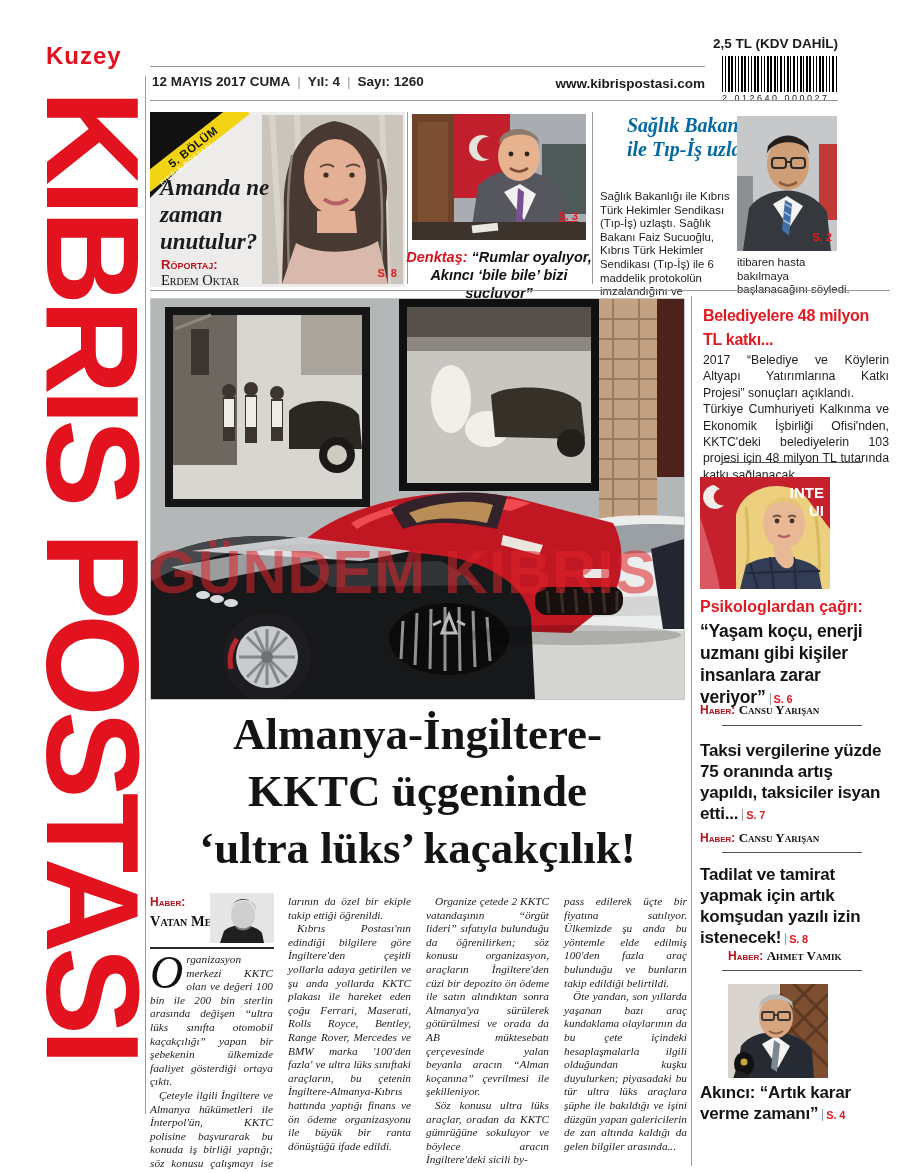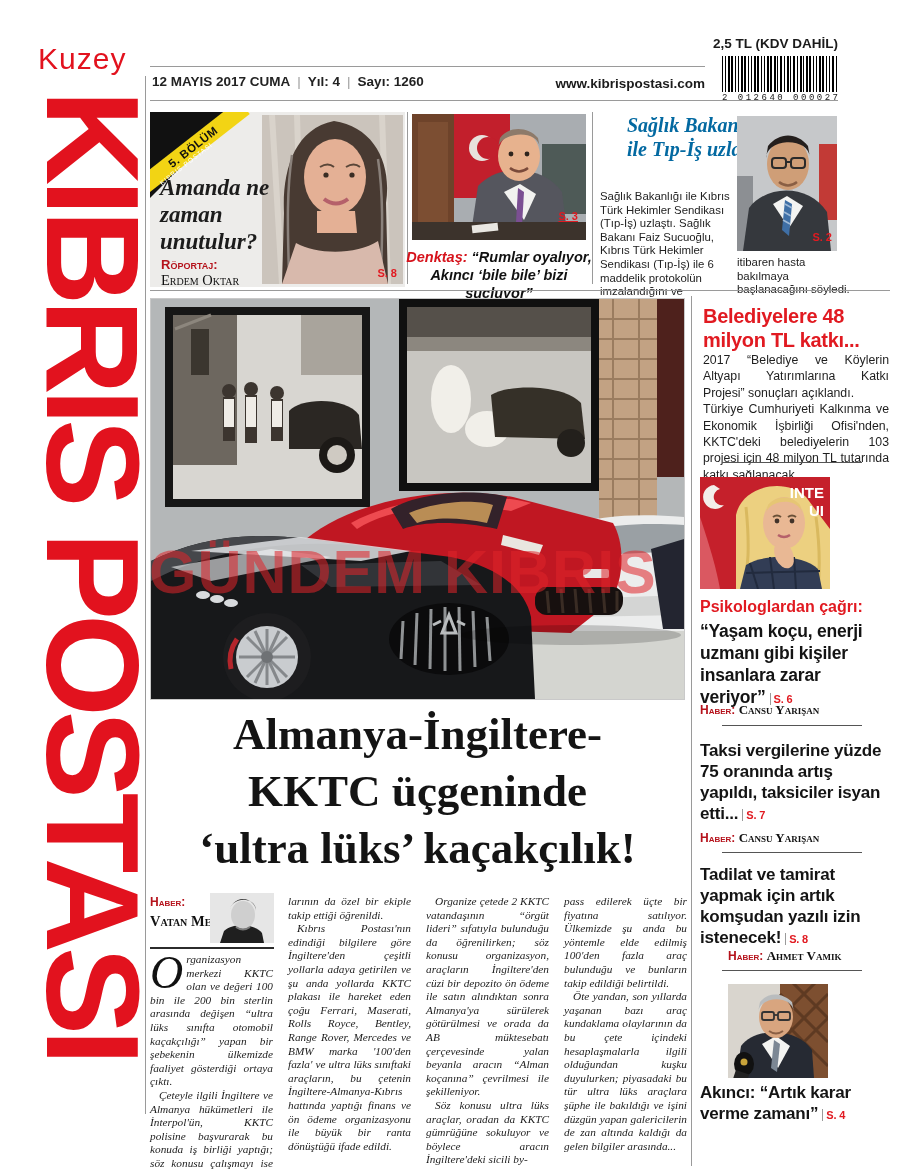--- a/index.html
+++ b/index.html
@@ -2,29 +2,29 @@
 <html><head>
 <meta charset="utf-8">
 <style>
   html,body{margin:0;padding:0;background:#fff;}
   .page{position:relative;width:900px;height:1173px;background:#fff;overflow:hidden;
         font-family:"Liberation Sans",sans-serif;color:#1b1b1b;}
   .abs{position:absolute;}
   .hline{position:absolute;height:1px;background:#9a9a9a;}
   .vline{position:absolute;width:1px;background:#9a9a9a;}
   
-  .kicker{position:absolute;left:38px;top:42px;font-size:30px;color:#e2121e;letter-spacing:1px;}
+  .kicker{position:absolute;left:46px;top:42px;font-size:24px;color:#e2121e;letter-spacing:1px;font-weight:bold;}
   .vmast{position:absolute;left:158px;top:90px;transform-origin:0 0;transform:rotate(90deg);
          font-weight:bold;font-size:132px;line-height:132px;letter-spacing:-6px;
          color:#e2121e;white-space:nowrap;}
   
   .price{position:absolute;left:700px;top:36px;width:138px;text-align:right;font-weight:bold;font-size:13.5px;}
   .barcode{position:absolute;left:722px;top:56px;width:116px;height:48px;}
   .bars{height:36px;background:repeating-linear-gradient(90deg,#000 0 1.5px,#fff 1.5px 3px,#000 3px 4.2px,#fff 4.2px 6.5px);}
-  .bdigits{font-family:Liberation Mono, monospace;font-size:9px;letter-spacing:2.5px;margin-top:1px;white-space:nowrap;}
+  .bdigits{font-family:Liberation Sans, sans-serif;font-size:9px;letter-spacing:2.5px;margin-top:1px;white-space:nowrap;}
   .daterow{position:absolute;left:152px;top:74px;width:553px;font-size:13.5px;font-weight:bold;color:#222;}
   .daterow .sep{color:#9a9a9a;font-weight:normal;padding:0 7px;}
   .site{position:absolute;left:540px;top:76px;width:165px;text-align:right;font-size:13.5px;font-weight:bold;}
   
   .amanda{position:absolute;left:150px;top:112px;width:255px;height:175px;background:#edecea;overflow:hidden;}
   .ribbon-tri{position:absolute;left:0;top:0;width:86px;height:86px;background:#111;
               clip-path:polygon(0 0,100% 0,0 100%);}
   .ribbon-band{position:absolute;left:-22px;top:26px;width:130px;height:18px;background:#f2d414;
                transform:rotate(-38deg);text-align:center;font-weight:bold;font-size:11.5px;
                color:#111;line-height:18px;letter-spacing:.5px;}
@@ -56,21 +56,21 @@
             line-height:57px;color:#141414;}
   
   .btxt{font-family:"Liberation Serif",serif;font-size:11.3px;line-height:13.6px;
         text-align:justify;color:#1c1c1c;}
   .btxt p{margin:0;font-style:italic;}
   .ind{text-indent:9px;}
   .dropcap{float:left;font-size:46px;line-height:38px;padding:1px 3px 0 0;color:#111;}
   .bylabel{font-size:12px;}
   .byname{font-family:"Liberation Serif",serif;font-variant:small-caps;font-size:14.5px;font-weight:bold;color:#111;}
   
-  .sb-red-h{position:absolute;color:#e11a21;font-weight:bold;font-size:20px;line-height:24px;letter-spacing:-.3px;}
+  .sb-red-h{position:absolute;color:#e11a21;font-weight:bold;font-size:16px;line-height:24px;letter-spacing:-.3px;}
   .sb-body{position:absolute;font-size:12.3px;line-height:16.4px;color:#1e1e1e;text-align:justify;}
   .sb-body p{margin:0;}
   .sb-h{position:absolute;font-weight:bold;font-size:17px;line-height:21px;color:#141414;letter-spacing:-.2px;}
   .sb-byline{position:absolute;font-size:12px;}
   .sb-byline .byname{font-size:13px;}
   .pref{color:#e11a21;font-weight:bold;font-size:11px;border-left:1px solid #9a9a9a;padding-left:3px;margin-left:4px;}
   .sb-div{position:absolute;left:722px;width:140px;height:1px;background:#555;}
   .phototxt{position:absolute;color:#fff;font-weight:bold;line-height:1;}
 </style>
 </head>

